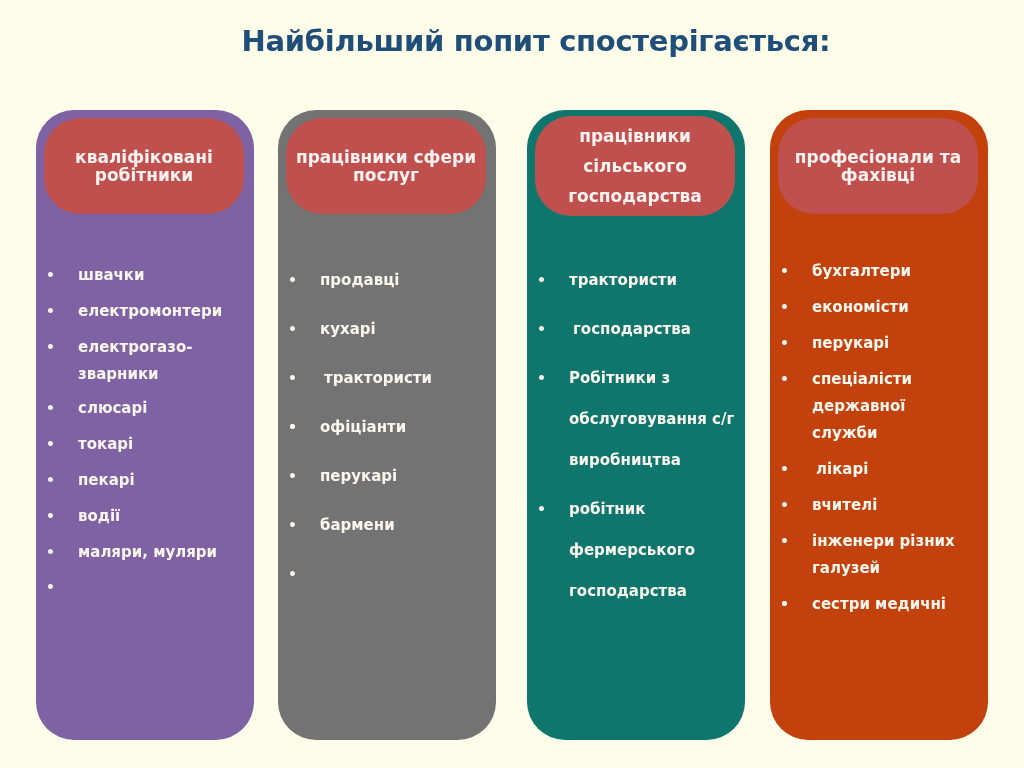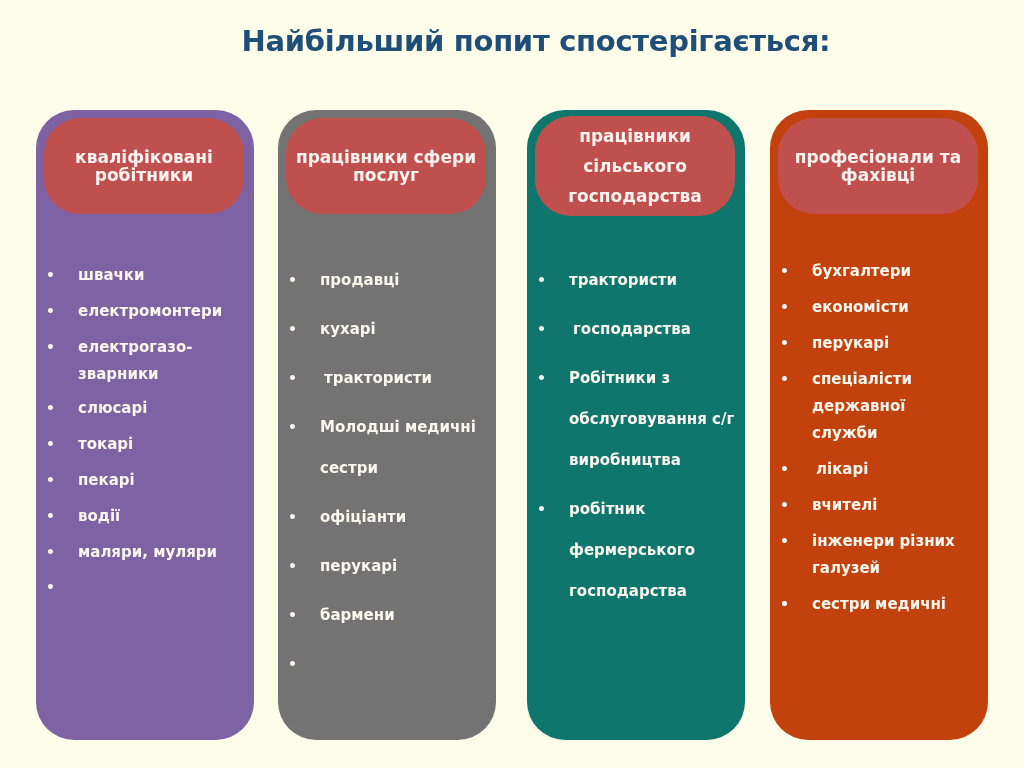--- a/index.html
+++ b/index.html
@@ -44,21 +44,21 @@
     <li class="multi just" style="line-height:24px;font-size:14.5px"><span class="b">•</span></li>
   </ul>
 </div>
 
 <div class="col c2">
   <div class="hdr">працівники сфери послуг</div>
   <ul class="list">
     <li><span class="b">•</span><span>продавці</span></li>
     <li><span class="b">•</span><span>кухарі</span></li>
     <li style="padding-left:46px"><span class="b">•</span><span>трактористи</span></li>
-    <li><span class="b">•</span><span>Молодші медичні сестри</span></li>
+    <li><span class="b">•</span></li>
     <li><span class="b">•</span><span>офіціанти</span></li>
     <li><span class="b">•</span><span>перукарі</span></li>
     <li><span class="b">•</span><span>бармени</span></li>
     <li style="width:150px"><span class="b">•</span></li>
   </ul>
 </div>
 
 <div class="col c3">
   <div class="hdr">працівники сільського господарства</div>
   <ul class="list">

